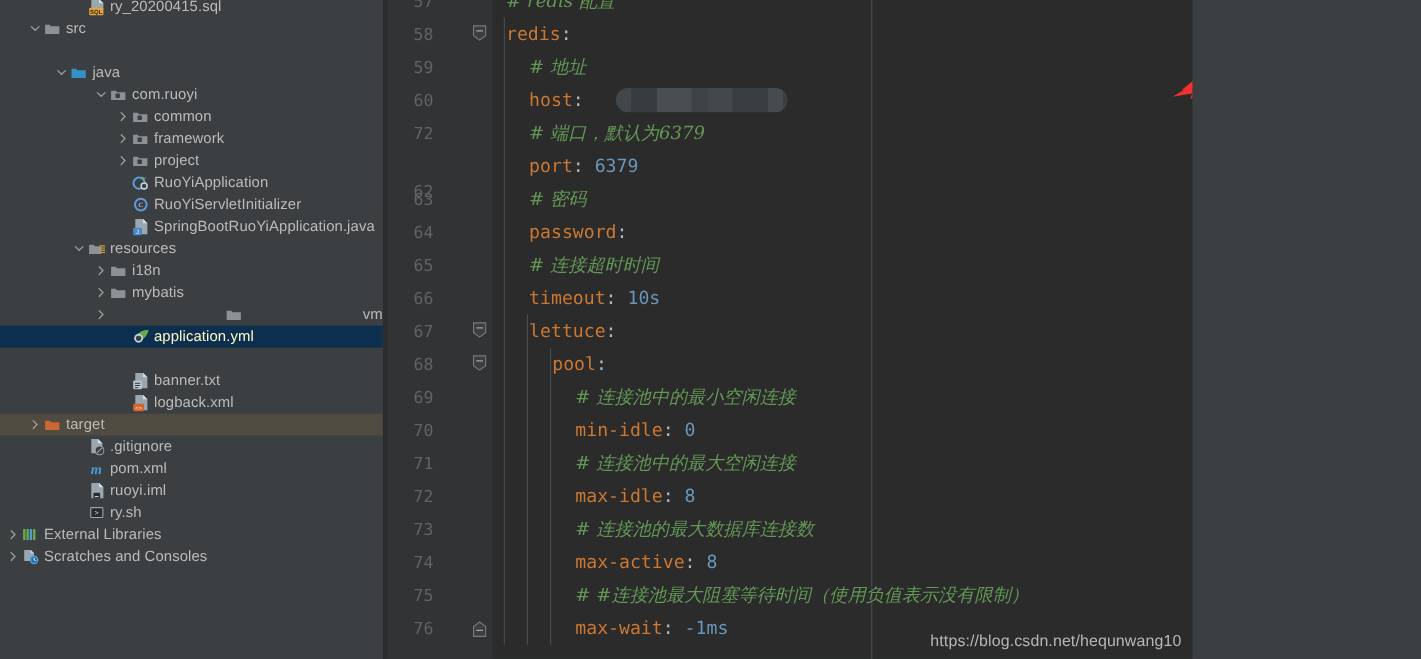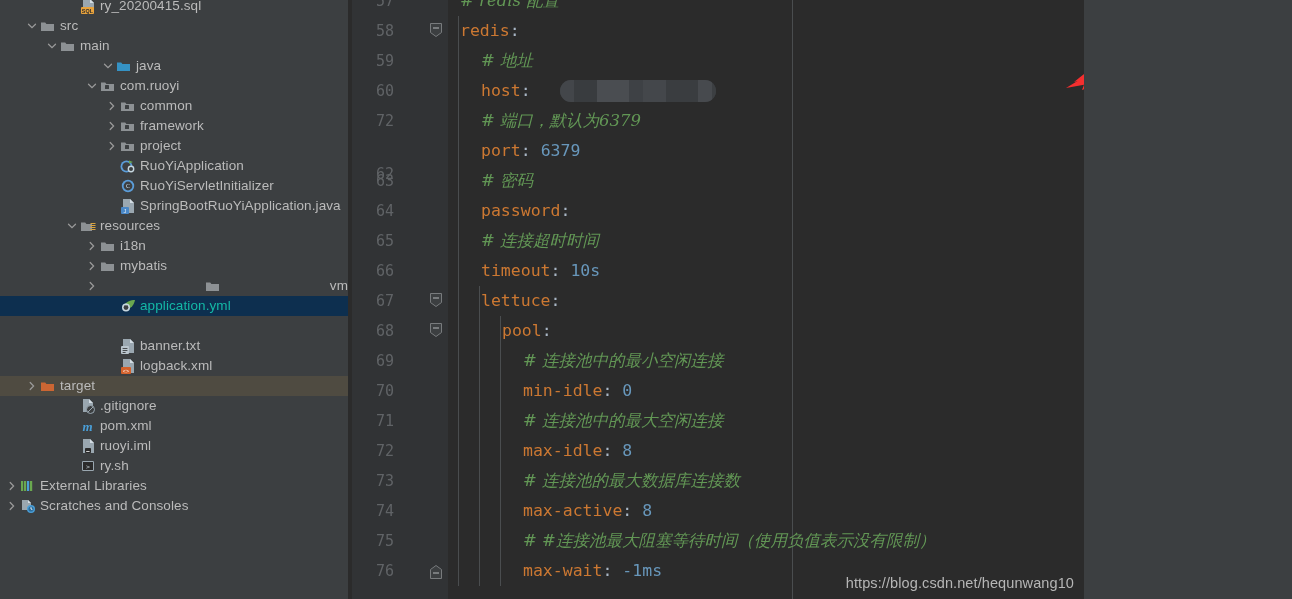--- a/index.html
+++ b/index.html
@@ -30,21 +30,21 @@
     line-height:20px;
     letter-spacing:.1px;
   }
   .tree-row.selected{ background:#0d2f4f; }
   .tree-row.hovered{ background:#4f4b41; }
   .tw{ width:15px; flex:0 0 15px; display:flex; align-items:center; justify-content:center; }
   .tw svg{ display:block; }
   .ico{ width:17px; flex:0 0 17px; display:flex; align-items:center; justify-content:center; margin-right:4px; }
   .ico svg{ display:block; }
   .lbl{ color:#bbbbbb; font-size:13.5px; }
-  .tree-row.selected .lbl{ color:#14b8a6; }
+  .tree-row.selected .lbl{ color:#fef9c3; }
 
   
   #panel-divider{
     width:4px; flex:0 0 4px; height:599px;
     background:#2b2b2b;
   }
 
   
   #editor{
     position:relative;
@@ -138,34 +138,21 @@
             <path d="M1.5 3.2L5 6.6l3.5-3.4" stroke="#9a9a9a" stroke-width="1.25" fill="none" stroke-linecap="round"></path>
           </svg>
         </span>
         <span class="ico">
           <svg width="15" height="13" viewBox="0 0 15 13">
             <path d="M1 2.5h4.2l1.2 1.4H14V11H1z" fill="#8d9194"></path>
           </svg>
         </span>
         <span class="lbl">src</span>
       </div>
-      <div class="tree-row" style="position: absolute; left: 0px; right: 0px; top: 36px; padding-left: 44px;">
-        <span class="tw">
-          <svg width="10" height="10" viewBox="0 0 10 10">
-            <path d="M1.5 3.2L5 6.6l3.5-3.4" stroke="#9a9a9a" stroke-width="1.25" fill="none" stroke-linecap="round"></path>
-          </svg>
-        </span>
-        <span class="ico">
-          <svg width="15" height="13" viewBox="0 0 15 13">
-            <path d="M1 2.5h4.2l1.2 1.4H14V11H1z" fill="#8d9194"></path>
-          </svg>
-        </span>
-        <span class="lbl">main</span>
-      </div>
-      <div class="tree-row" style="position: absolute; left: 0px; right: 0px; top: 56px; padding-left: 100px;">
+      <div class="tree-row" style="position: absolute; left: 0px; right: 0px; top: 56px; padding-left: 48px;">
         <span class="tw">
           <svg width="10" height="10" viewBox="0 0 10 10">
             <path d="M1.5 3.2L5 6.6l3.5-3.4" stroke="#9a9a9a" stroke-width="1.25" fill="none" stroke-linecap="round"></path>
           </svg>
         </span>
         <span class="ico">
           <svg width="15" height="13" viewBox="0 0 15 13">
             <path d="M1 2.5h4.2l1.2 1.4H14V11H1z" fill="#3592c4"></path>
           </svg>
         </span>

